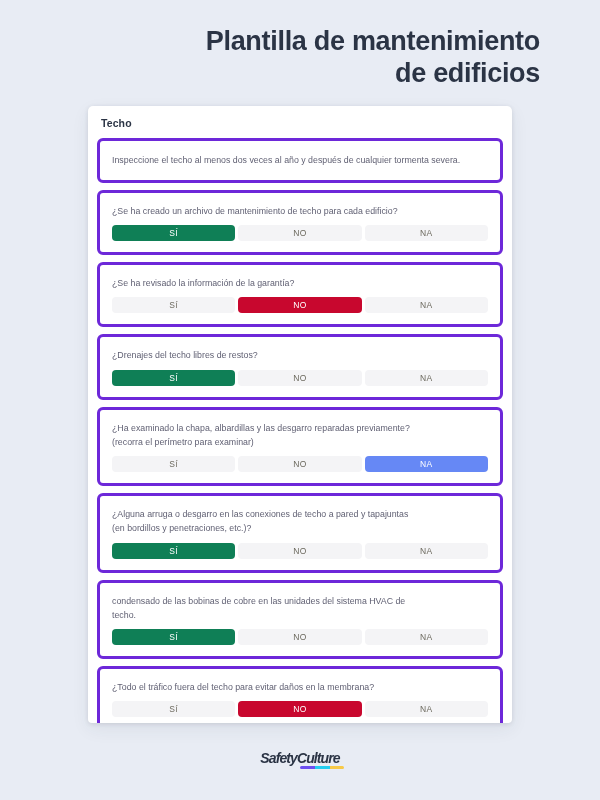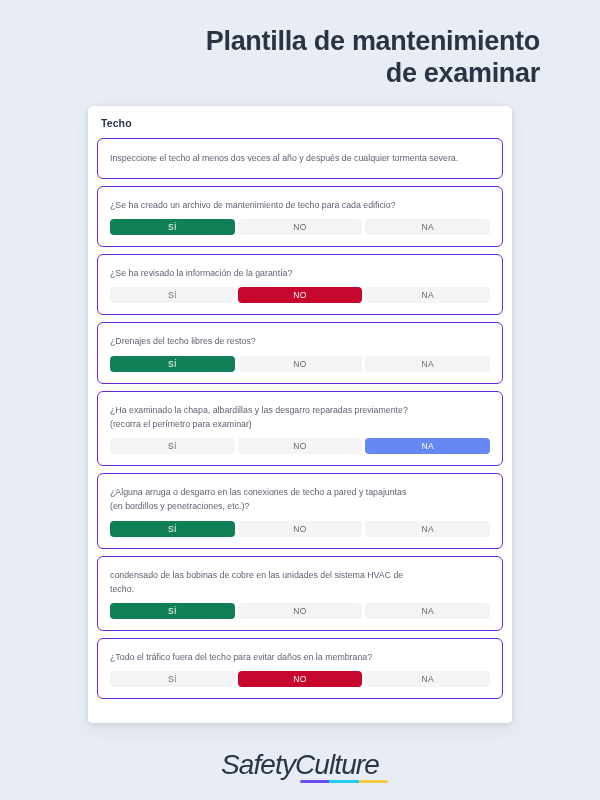--- a/index.html
+++ b/index.html
@@ -46,21 +46,21 @@
     font-size: 10.5px;
     font-weight: bold;
     color: #2b3445;
     letter-spacing: 0.1px;
     padding: 11px 4px 9px 4px;
   }
 
   
   .q-card {
     background: #ffffff;
-    border: 1px solid #6d28d9;
+    border: 3px solid #6d28d9;
     border-radius: 6px;
     margin-bottom: 7px;
     padding: 11px 12px 11px 12px;
   }
 
   .note-card { padding: 13px 12px 13px 12px; }
 
   .note-text {
     font-size: 8.8px;
     color: #5f5f72;
@@ -119,22 +119,22 @@
     top: 751px;
     display: flex;
     justify-content: center;
     align-items: flex-start;
   }
   .logo-wrap {
     position: relative;
     display: inline-block;
   }
   .logo-text {
-    font-size: 28px;
-    font-weight: normal;
+    font-size: 14px;
+    font-weight: bold;
     font-style: italic;
     color: #2b3445;
     letter-spacing: -0.9px;
     line-height: 1;
   }
   .logo-underline {
     position: absolute;
     left: 50%;
     bottom: -4px;
     width: 56%;
@@ -143,21 +143,21 @@
     border-radius: 2px;
     overflow: hidden;
   }
   .logo-underline span { flex: 1 1 0; display: block; }
 </style>
 </head>
 <body>
 
 <div class="page-title">
   <span class="line">Plantilla de mantenimiento</span>
-  <span class="line">de examinar</span>
+  <span class="line">de edificios</span>
 </div>
 
 <div class="template-card">
 
   <div class="section-header">Techo</div>
 
   <div class="q-card note-card">
     <div class="note-text">Inspeccione el techo al menos dos veces al año y después de cualquier tormenta severa.</div>
   </div>
 

